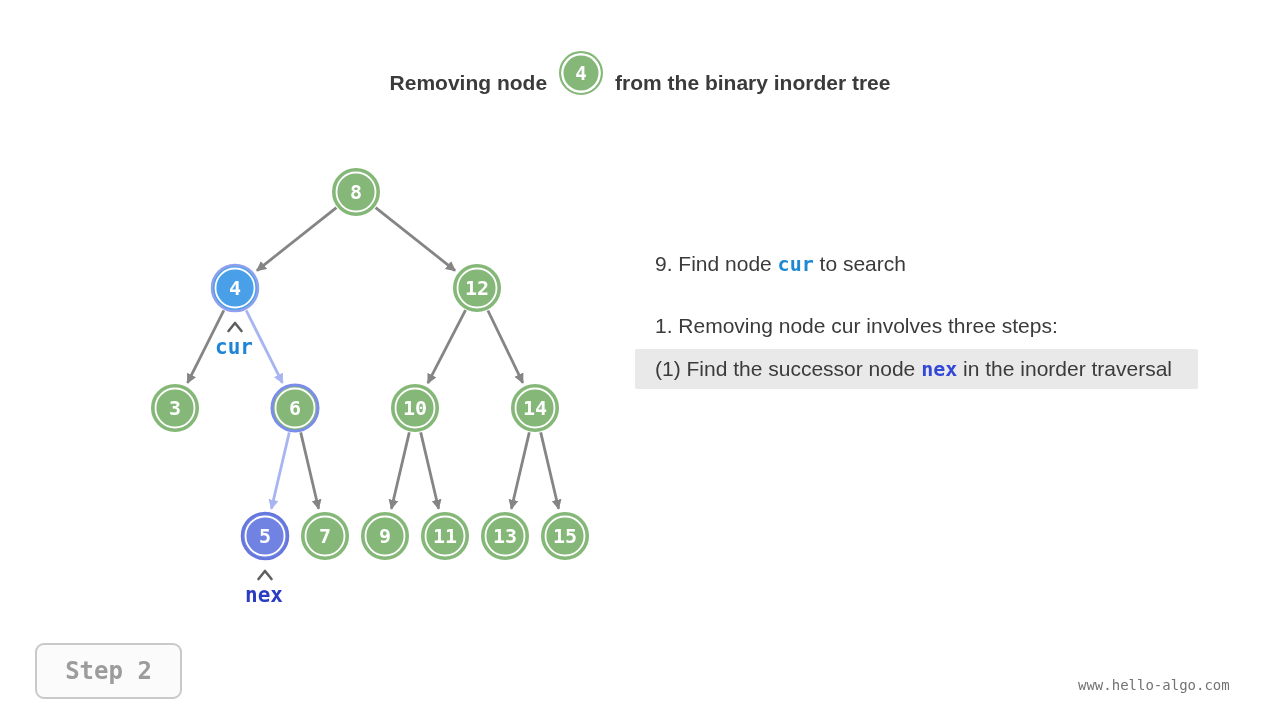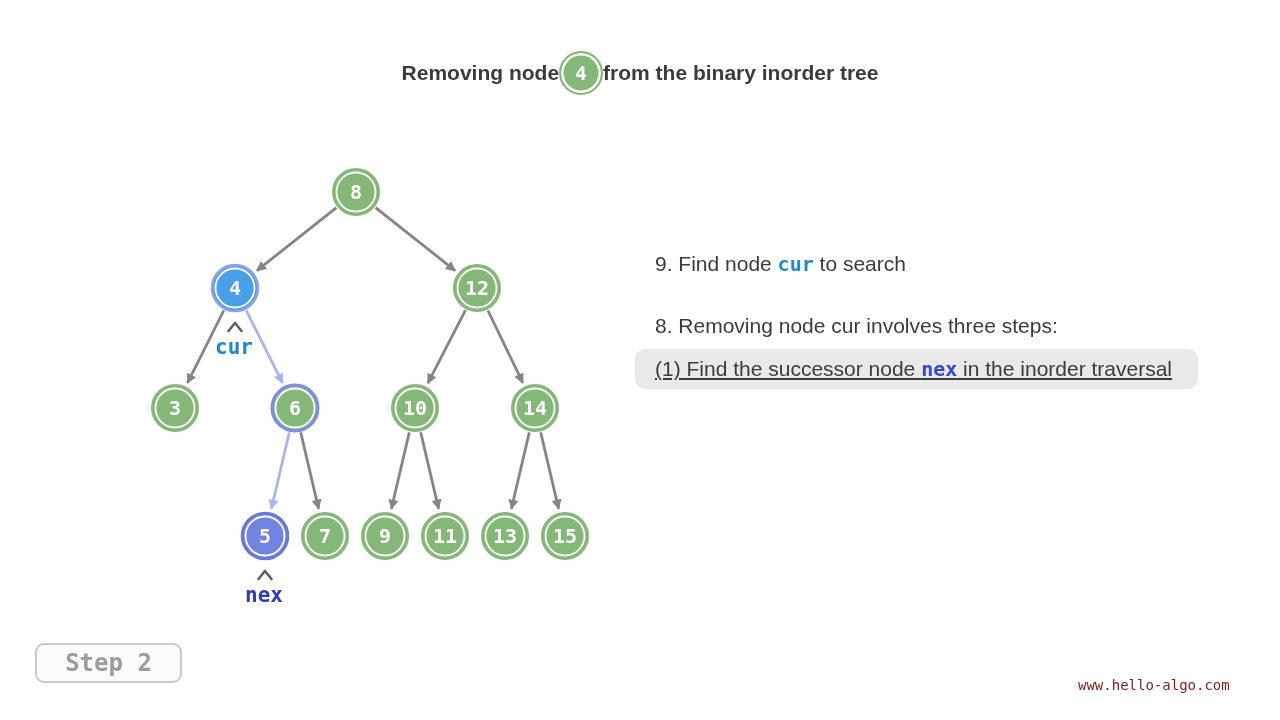--- a/index.html
+++ b/index.html
@@ -12,22 +12,22 @@
   }
   .stage { position: absolute; inset: 0; }
 
   
   .title {
     position: absolute;
     top: 51px; left: 0;
     width: 100%;
     display: flex;
     justify-content: center;
-    align-items: center;
-    gap: 0;
+    align-items: flex-end;
+    gap: 12px;
     font-weight: bold;
     font-size: 21px;
     color: var(--text);
   }
   .title-node {
     width: 44px; height: 44px;
     border-radius: 50%;
     background: var(--green);
     border: 2px solid var(--green);
     box-shadow: inset 0 0 0 2.5px #ffffff;
@@ -53,60 +53,59 @@
     color: var(--text);
   }
   .note-line { line-height: 24px; margin-bottom: 38px; white-space: nowrap; }
   .note-line.nl2 { margin-bottom: 41px; }
   .note-line.nl3 { margin-bottom: 11px; }
   .note-line.highlight {
     display: inline-block;
     margin-left: -20px;
     padding: 8px 26px 8px 20px;
     background: var(--highlight-bg);
-    border-radius: 10px;
-    text-decoration: underline;
+    border-radius: 2px;
   }
   .seg-cur {
     color: var(--cur-accent);
     font-weight: bold;
     font-family: "DejaVu Sans Mono", monospace;
     font-size: 20px;
   }
   .seg-nex {
     color: var(--nex-accent);
     font-weight: bold;
     font-family: "DejaVu Sans Mono", monospace;
     font-size: 20px;
   }
 
   
   .step-badge {
     position: absolute;
     left: 35px; top: 643px;
-    width: 147px; height: 40px;
+    width: 147px; height: 56px;
     border: 2px solid #c9c9c9;
     border-radius: 9px;
     background: #fbfbfb;
     display: flex;
     align-items: center;
     justify-content: center;
     font-family: "DejaVu Sans Mono", monospace;
     font-weight: bold;
     font-size: 24px;
     color: #9c9c9c;
   }
 
   
   .watermark {
     position: absolute;
     left: 1078px; top: 677px;
     font-family: "DejaVu Sans Mono", monospace;
     font-size: 14px;
-    color: #7f1d1d;
+    color: #737373;
   }
 </style>
 </head>
 <body>
 
 <div class="stage">
 
   <div class="title">
     <span>Removing node</span>
     <span class="title-node">
@@ -202,21 +201,21 @@
         <text x="565" y="543" text-anchor="middle" fill="#ffffff" font-size="20" font-weight="bold" font-family="&quot;DejaVu Sans Mono&quot;, monospace">15</text>
       </g>
       <polyline points="228.5,331 235,323 241.5,331" fill="none" stroke="#5f5f5f" stroke-width="2.6" stroke-linecap="round" stroke-linejoin="round"></polyline>
       <text x="234" y="354" text-anchor="middle" fill="#1d84d6" font-size="21" font-weight="bold" font-family="&quot;DejaVu Sans Mono&quot;, monospace">cur</text>
       <polyline points="258.5,579 265,571 271.5,579" fill="none" stroke="#5f5f5f" stroke-width="2.6" stroke-linecap="round" stroke-linejoin="round"></polyline>
       <text x="264" y="602" text-anchor="middle" fill="#2b3cc4" font-size="21" font-weight="bold" font-family="&quot;DejaVu Sans Mono&quot;, monospace">nex</text>
     </svg>
 
   <div class="notes">
     <div class="note-line nl1"><span>9. Find node </span><span class="seg-cur">cur</span><span> to search</span></div>
-    <div class="note-line nl3"><span>8. Removing node cur involves three steps:</span></div>
+    <div class="note-line nl3"><span>1. Removing node cur involves three steps:</span></div>
     <div class="note-line highlight"><span>(1) Find the successor node </span><span class="seg-nex">nex</span><span> in the inorder traversal</span></div>
   </div>
 
   <div class="step-badge">
     <span>Step 2</span>
   </div>
 
   <div class="watermark">www.hello-algo.com</div>
 
 </div>

